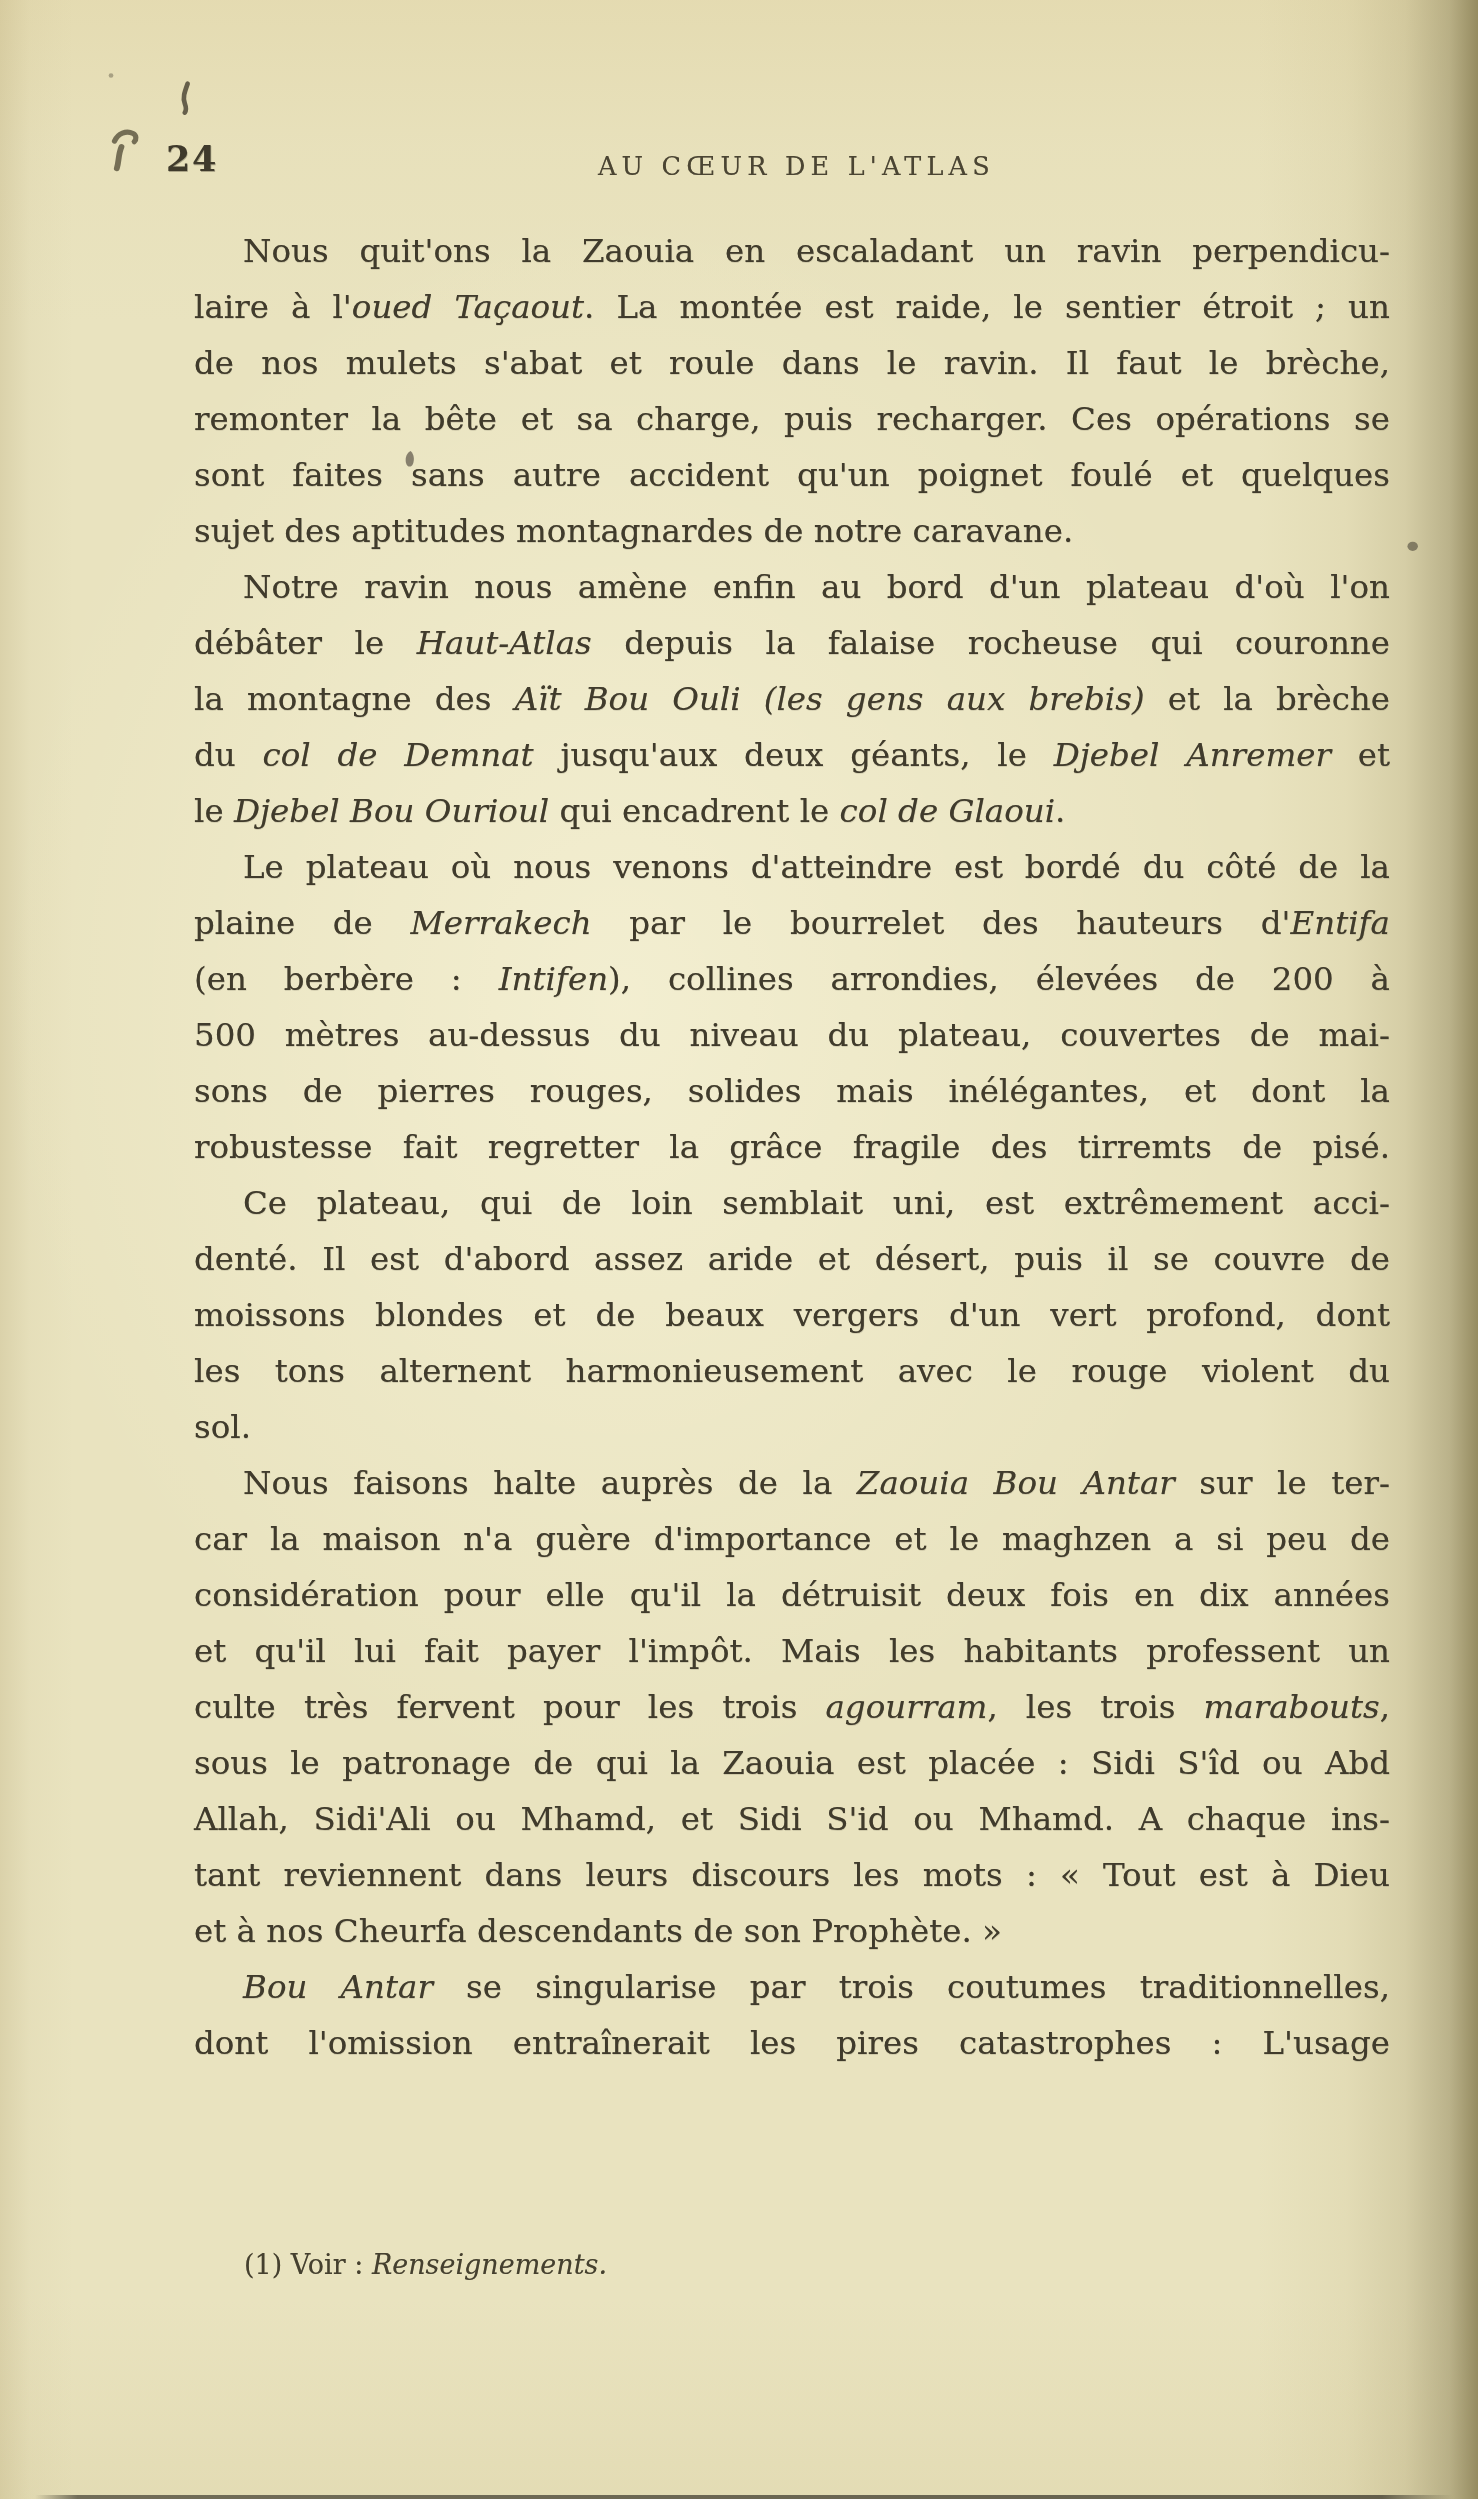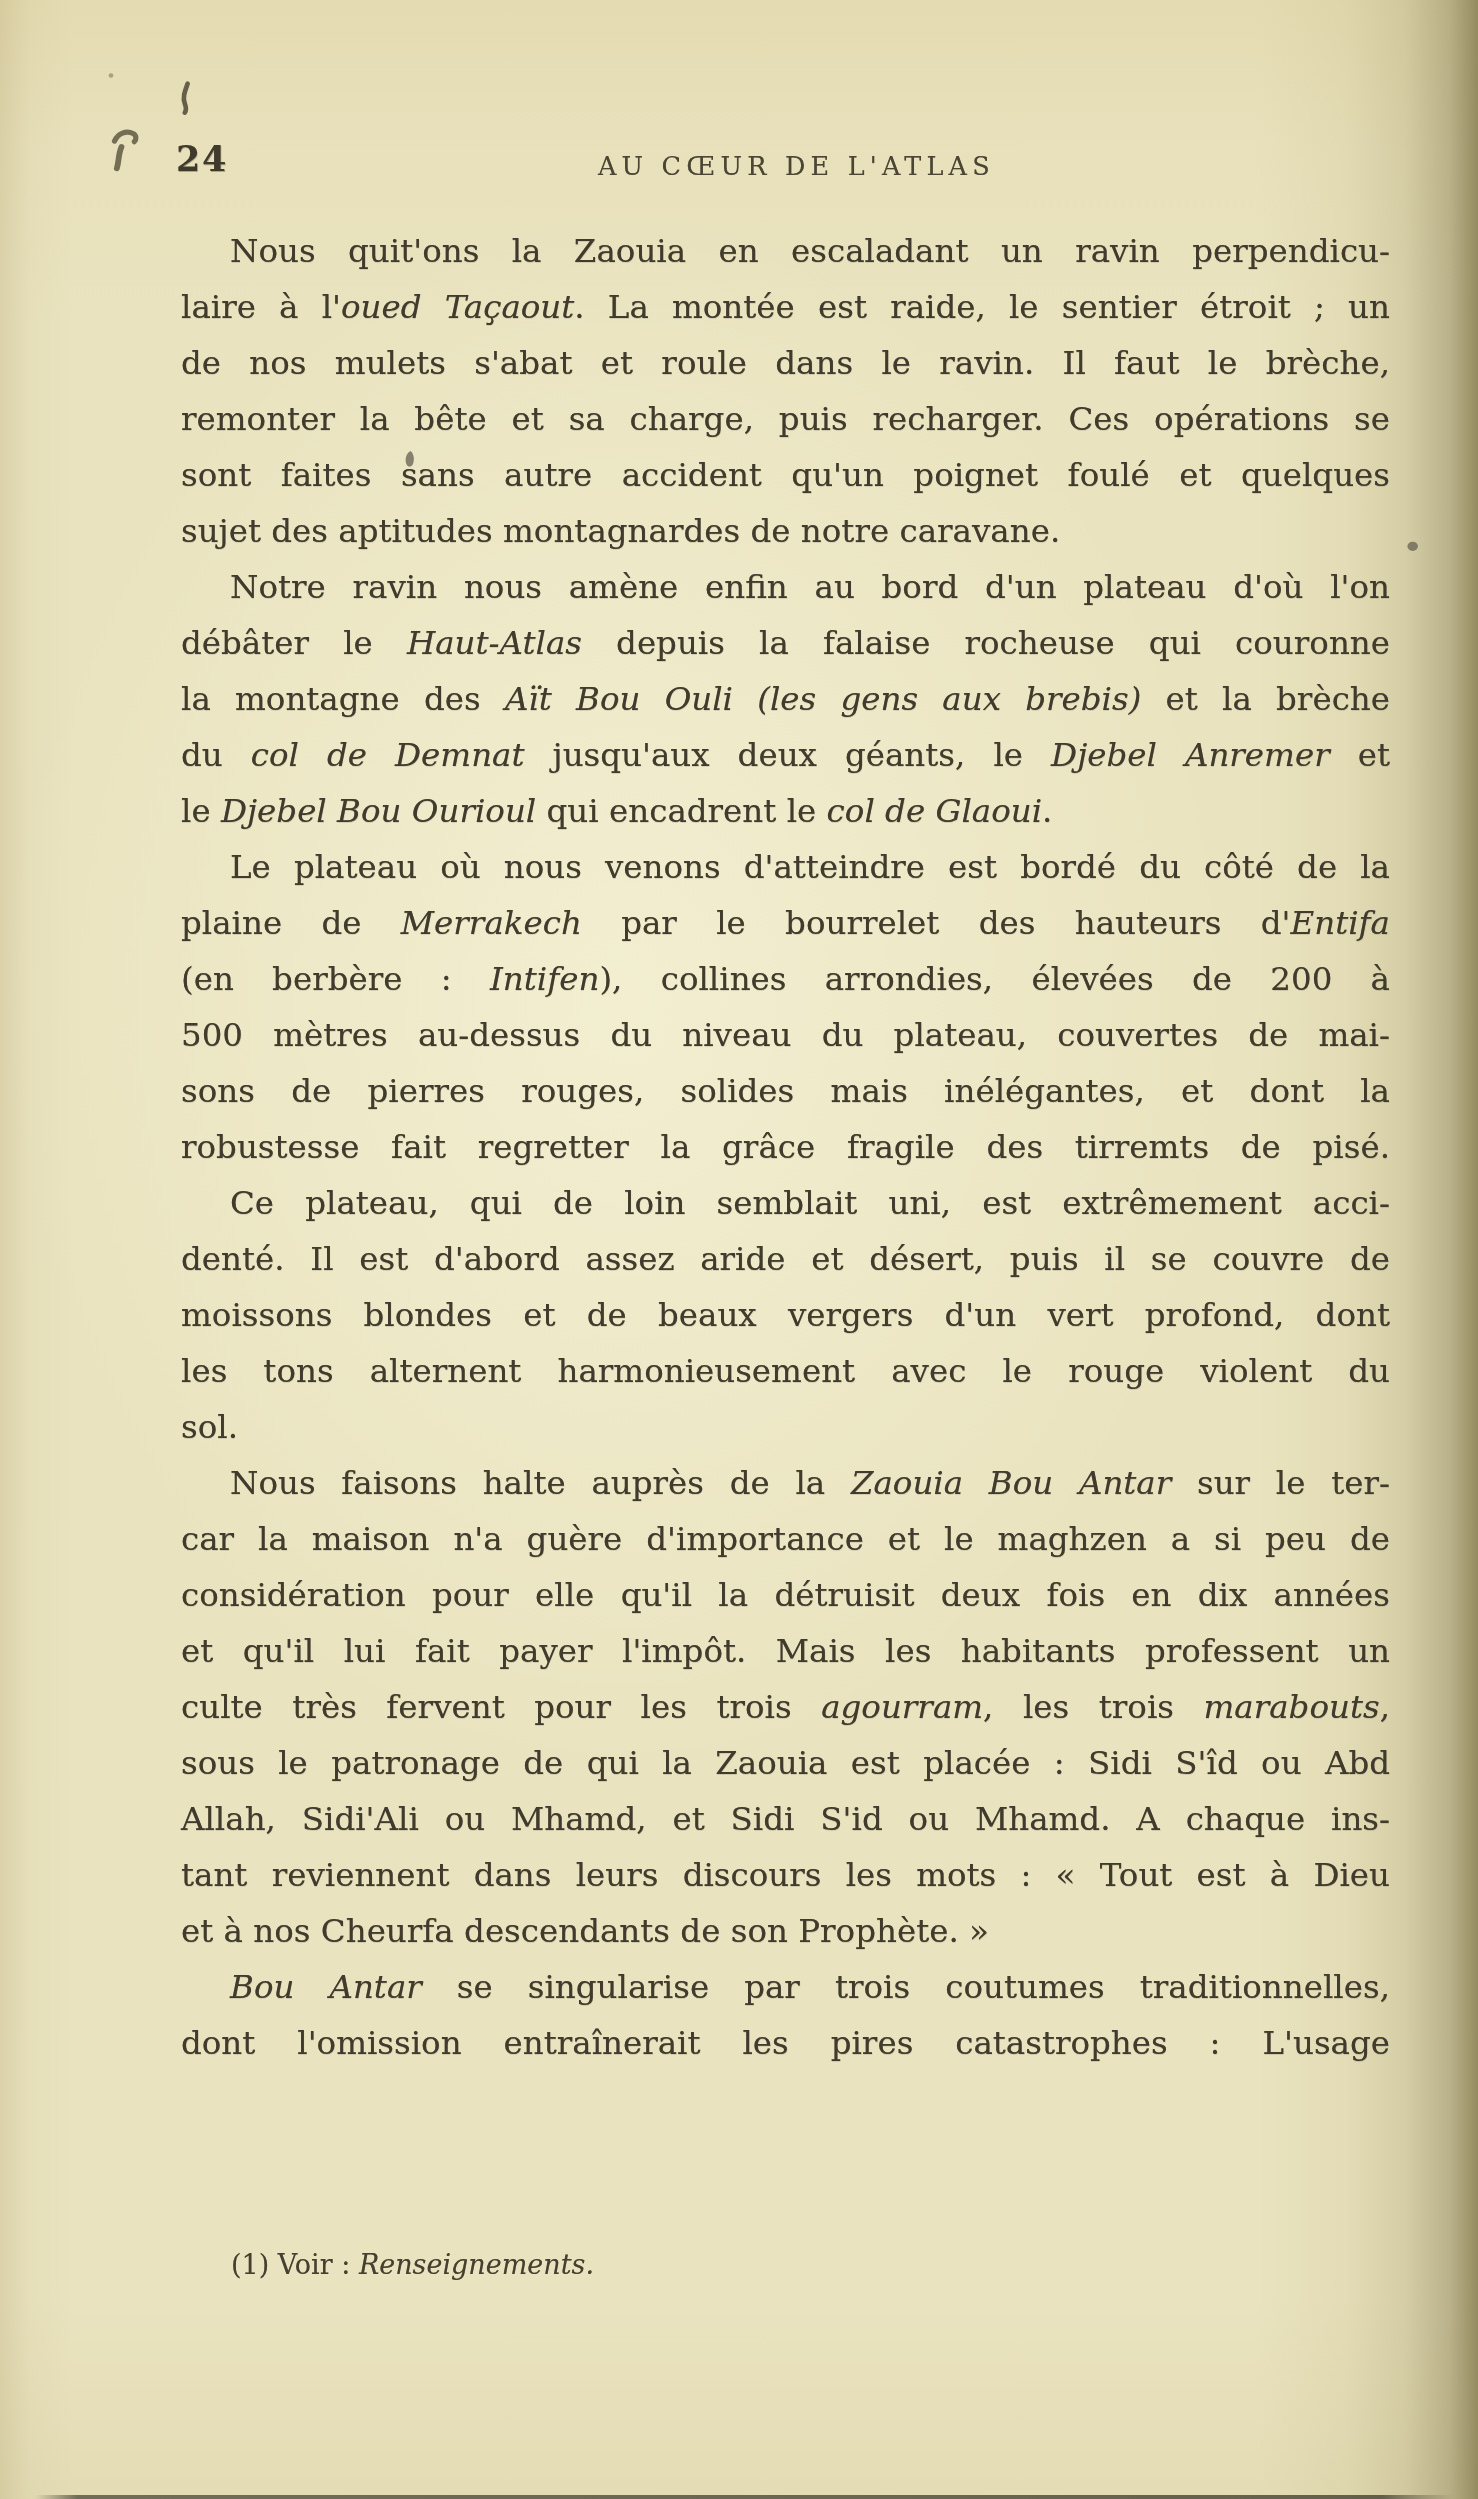--- a/index.html
+++ b/index.html
@@ -9,35 +9,35 @@
       radial-gradient(ellipse 871px 1103px at 42% 40%, rgba(255,252,230,0.45), rgba(255,252,230,0) 72%),
       linear-gradient(90deg, rgba(160,140,86,0.20) 0%, rgba(160,140,86,0.05) 2%, rgba(160,140,86,0) 5%),
       linear-gradient(270deg, #948a5f 0%, rgba(148,138,95,0.55) 2%, rgba(168,156,108,0.30) 5%, rgba(188,176,124,0.14) 9%, rgba(188,176,124,0) 15%),
       linear-gradient(180deg, rgba(216,198,142,0.28) 0%, rgba(216,198,142,0.08) 6%, rgba(216,198,142,0) 13%),
       linear-gradient(0deg, rgba(200,186,130,0.18) 0%, rgba(200,186,130,0) 8%),
       #e9e3bf;
     font-family:"DejaVu Serif","Liberation Serif",serif;
     color:#403b2c;
   }
   .page-number{
-    position:absolute;left:176px;top:138px;
+    position:absolute;left:166px;top:138px;
     font-size:35px;font-weight:bold;letter-spacing:1.7px;color:#3f3a2b;
     text-shadow:0.6px 0.6px 0.6px rgba(63,58,43,0.35);
   }
   .running-header{
     position:absolute;left:598px;top:151px;width:368px;text-align:center;
     font-size:25.5px;letter-spacing:5.2px;white-space:nowrap;color:#4b4533;
     text-shadow:0 0 0.6px rgba(75,69,51,0.5);
   }
   .body-text{
     position:absolute;left:181px;top:223px;width:1209px;
     font-size:32.5px;line-height:56px;
     text-shadow:0 0 0.6px rgba(64,59,44,0.45), 0.3px 0.5px 0 rgba(64,59,44,0.15);
   }
-  .line{height:56px;}
+  .line{height:56px;margin-left:13px;}
   .line.j{text-align:justify;text-align-last:justify;}
   .line.ind{text-indent:49px;}
   .it{font-style:italic;}
   .footnote{
     position:absolute;left:181px;top:2247px;width:1209px;
     font-size:27px;line-height:36px;text-indent:50px;color:#45402f;
     text-shadow:0 0 0.6px rgba(69,64,47,0.4);
   }
   .ink-marks{position:absolute;left:0;top:0;width:1479px;height:2500px;pointer-events:none;}
   .bottom-edge{

